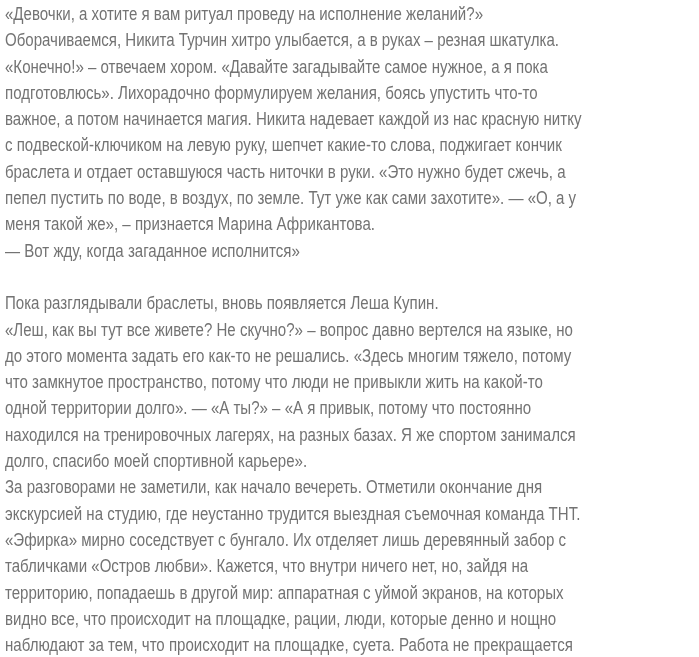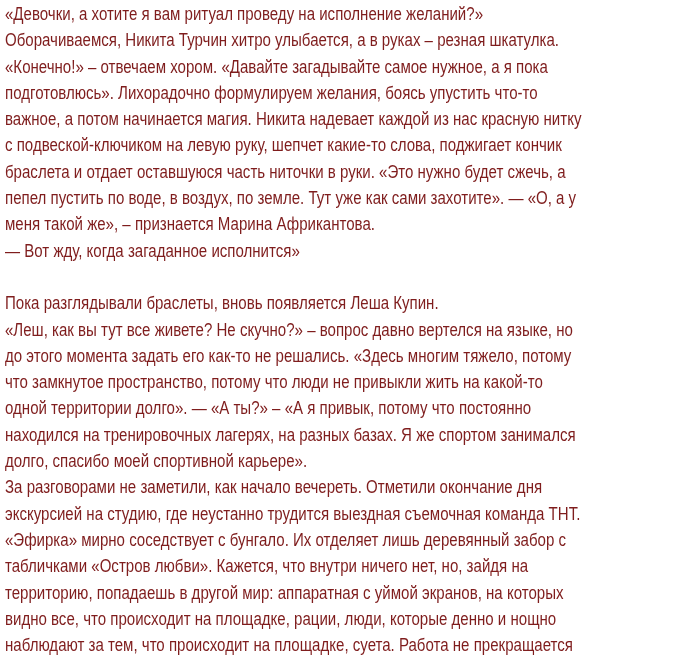--- a/index.html
+++ b/index.html
@@ -1,21 +1,21 @@
 <!DOCTYPE html>
 <html><head>
 <meta charset="utf-8">
 <style>
   html, body { margin: 0; padding: 0; background: #ffffff; }
   body { width: 699px; height: 657px; overflow: hidden; position: relative; }
   .article {
     position: absolute; left: 5px; top: 1px; width: 690px;
     font-family: "Liberation Sans", sans-serif;
     font-size: 17.5px;
-    color: #7f1d1d;
+    color: #737373;
   }
   .line {
     display: block;
     height: 26.3px;
     line-height: 26.3px;
     white-space: nowrap;
     transform-origin: 0 50%;
     transform: scaleX(0.86);
   }
   .blank { height: 26.3px; }

